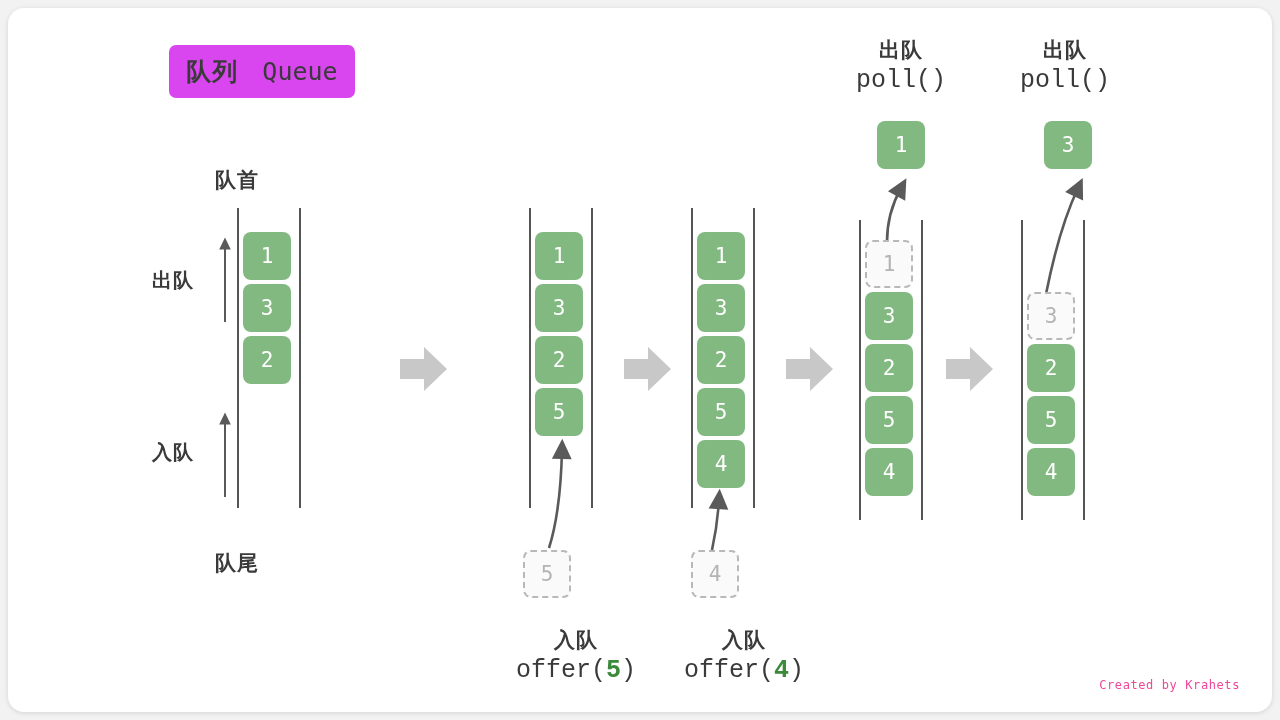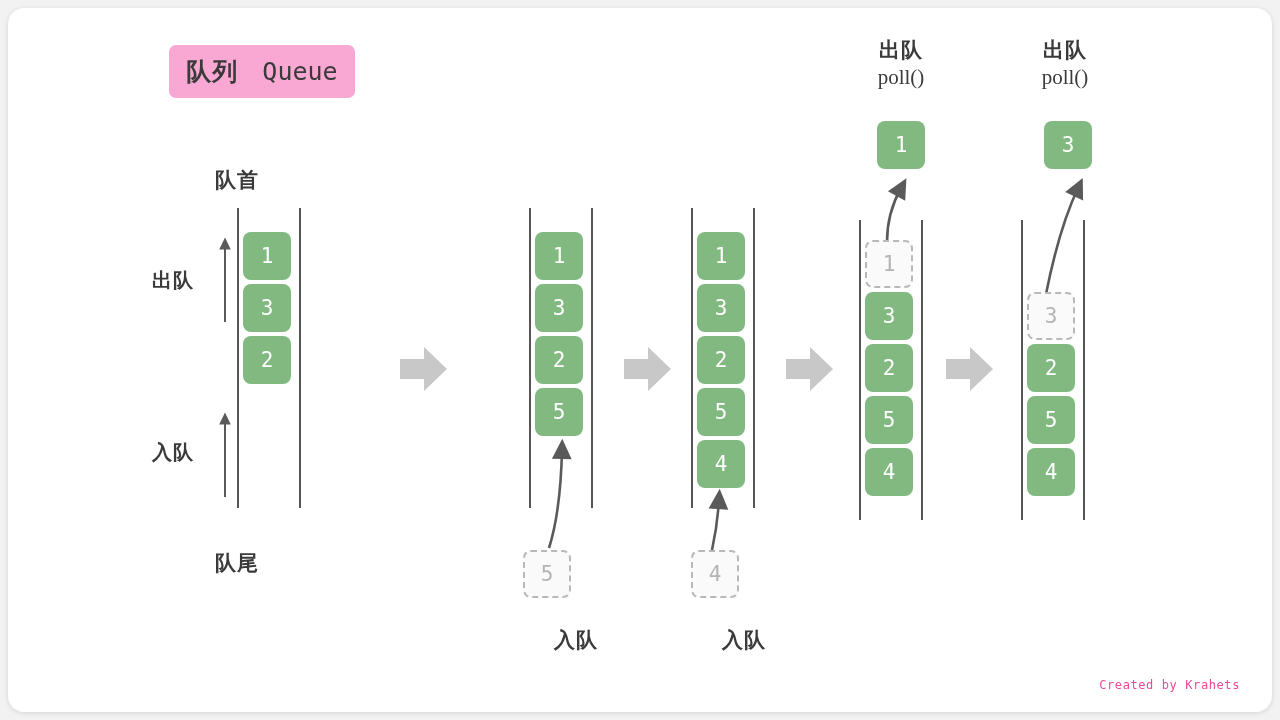--- a/index.html
+++ b/index.html
@@ -23,21 +23,21 @@
     overflow: hidden;
   }
   .abs { position: absolute; }
 
   
   #title-badge {
     left: 161px;
     top: 37px;
     width: 186px;
     height: 53px;
-    background: #f9a8d4;
+    background: #d946ef;
     border-radius: 7px;
     display: flex;
     align-items: center;
     justify-content: center;
   }
   #title-badge .cn {
     font-size: 25px;
     font-weight: bold;
     color: #3a3a3a;
     letter-spacing: 1px;
@@ -106,22 +106,22 @@
     line-height: 1.32;
     width: 190px;
   }
   .op-caption .cn {
     font-size: 21px;
     font-weight: bold;
     letter-spacing: 1px;
     display: block;
   }
   .op-caption .code {
-    font-size: 21px;
-    font-family: Liberation Serif, serif;
+    font-size: 25px;
+    font-family: Liberation Mono, monospace;
     display: block;
   }
   .op-caption .code .val { color: #3a8a3a; font-weight: bold; }
 
   
   #footer {
     right: 32px;
     bottom: 20px;
     font-size: 12px;
     color: #ec4899;
@@ -179,39 +179,41 @@
   <svg class="abs" style="left:510px; top:420px;" width="90" height="130">
     <defs>
       <marker id="curvehead" markerWidth="9" markerHeight="9" refX="4" refY="4.3" orient="auto">
         <path d="M0.5,0.5 L8.3,4.3 L0.5,8.1 z" fill="#5a5a5a"></path>
       </marker>
     </defs>
     <path d="M31,120 C38,98 43,64 44,22" fill="none" stroke="#5a5a5a" stroke-width="2.6" marker-end="url(#curvehead)"></path>
   </svg>
   <div class="abs op-caption" style="left:473px; top:618px;">
     <span class="cn">入队</span>
+    <span class="code"><span>offer(</span><span class="val">5</span><span>)</span></span>
   </div>
 
   <svg class="abs" style="left:616px; top:338px;" width="50" height="46">
     <path d="M0,13 L24,13 L24,1 L47,23 L24,45 L24,33 L0,33 z" fill="#c8c8c8"></path>
   </svg>
 
   <div class="abs rail" style="left:683px; top:200px; height:300px;"></div>
   <div class="abs rail" style="left:745px; top:200px; height:300px;"></div>
   <div class="abs cell filled" style="left:689px; top:224px;">1</div>
   <div class="abs cell filled" style="left:689px; top:276px;">3</div>
   <div class="abs cell filled" style="left:689px; top:328px;">2</div>
   <div class="abs cell filled" style="left:689px; top:380px;">5</div>
   <div class="abs cell filled" style="left:689px; top:432px;">4</div>
   <div class="abs cell ghost" style="left:683px; top:542px;">4</div>
   <svg class="abs" style="left:678px; top:472px;" width="70" height="78">
     <path d="M26,70 C30,52 32,36 33,20" fill="none" stroke="#5a5a5a" stroke-width="2.6" marker-end="url(#curvehead)"></path>
   </svg>
   <div class="abs op-caption" style="left:641px; top:618px;">
     <span class="cn">入队</span>
+    <span class="code"><span>offer(</span><span class="val">4</span><span>)</span></span>
   </div>
 
   <svg class="abs" style="left:778px; top:338px;" width="50" height="46">
     <path d="M0,13 L24,13 L24,1 L47,23 L24,45 L24,33 L0,33 z" fill="#c8c8c8"></path>
   </svg>
 
   <div class="abs op-caption" style="left:798px; top:28px;">
     <span class="cn">出队</span>
     <span class="code">poll()</span>
   </div>

